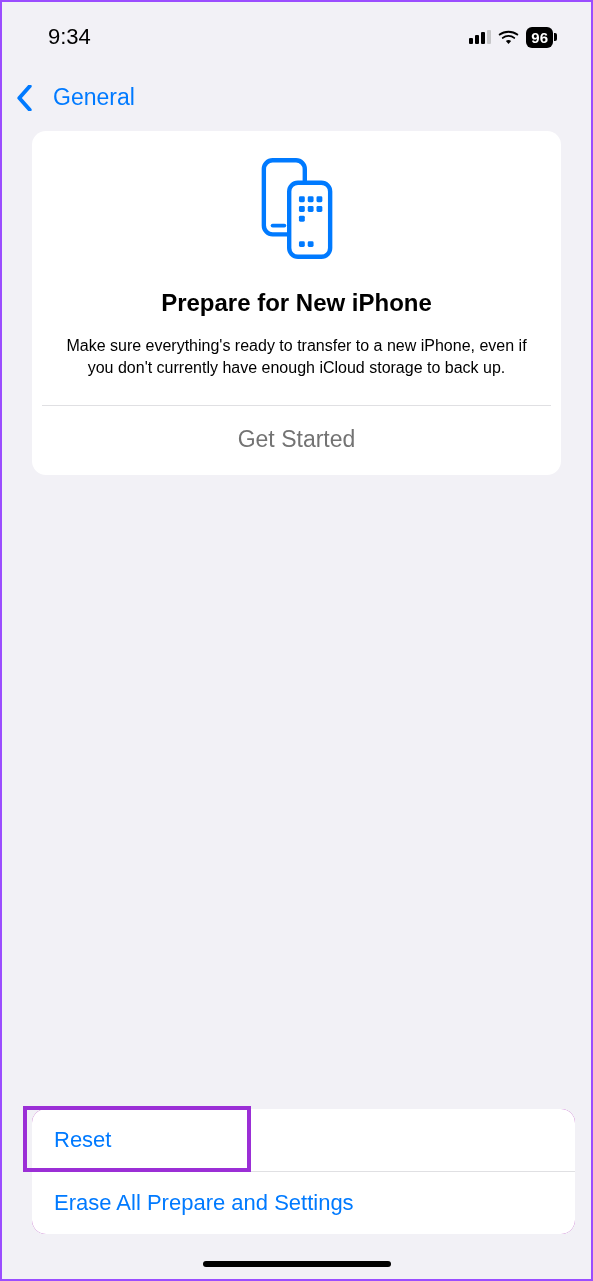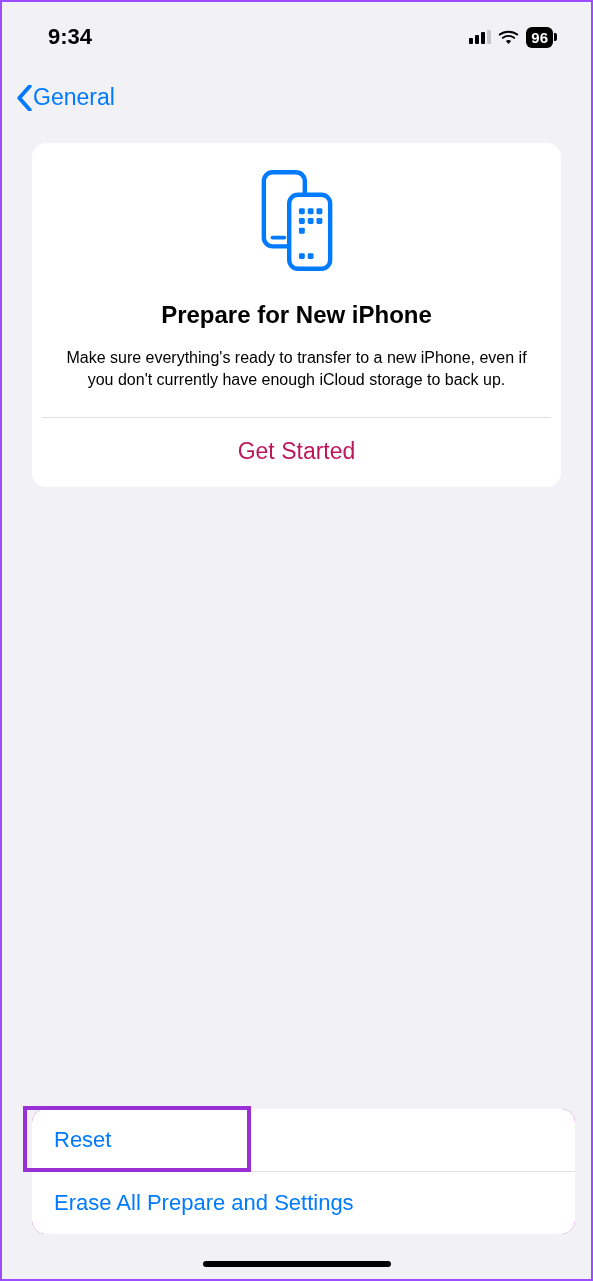--- a/index.html
+++ b/index.html
@@ -22,21 +22,21 @@
     .status-bar {
       display: flex;
       justify-content: space-between;
       align-items: center;
       padding: 18px 38px 8px 46px;
       height: 60px;
     }
 
     .status-time {
       font-size: 22px;
-      font-weight: 700;
+      font-weight: 400;
       color: #000;
     }
 
     .status-right {
       display: flex;
       align-items: center;
       gap: 7px;
     }
 
     .signal-icon {
@@ -79,21 +79,21 @@
       width: 3px;
       height: 8px;
       background: #000;
       border-radius: 0 2px 2px 0;
     }
 
     .nav-bar {
       display: flex;
       align-items: center;
       padding: 22px 18px 20px 14px;
-      gap: 0;
+      gap: 20px;
     }
 
     .back-chevron {
       width: 17px;
       height: 26px;
       color: #007aff;
       flex-shrink: 0;
     }
 
     .back-label {
@@ -105,21 +105,21 @@
 
     .nav-title {
       color: #000;
       font-size: 23px;
       font-weight: 700;
     }
 
     .card {
       background: #fff;
       border-radius: 14px;
-      margin: 12px 30px 0 30px;
+      margin: 0 30px 0 30px;
       text-align: center;
       overflow: hidden;
     }
 
     .card-body {
       padding: 26px 18px 26px 18px;
     }
 
     .devices-icon {
       width: 78px;
@@ -144,21 +144,21 @@
 
     .card-sep {
       border: none;
       border-top: 1px solid #e0e0e3;
       margin: 0 10px;
     }
 
     .get-started-btn {
       width: 100%;
       padding: 20px 0 22px;
-      color: #be185d;
+      color: #737373;
       font-size: 23px;
       font-weight: 400;
       background: transparent;
       border: none;
       cursor: pointer;
     }
 
     .bottom-list {
       position: absolute;
       bottom: 45px;

